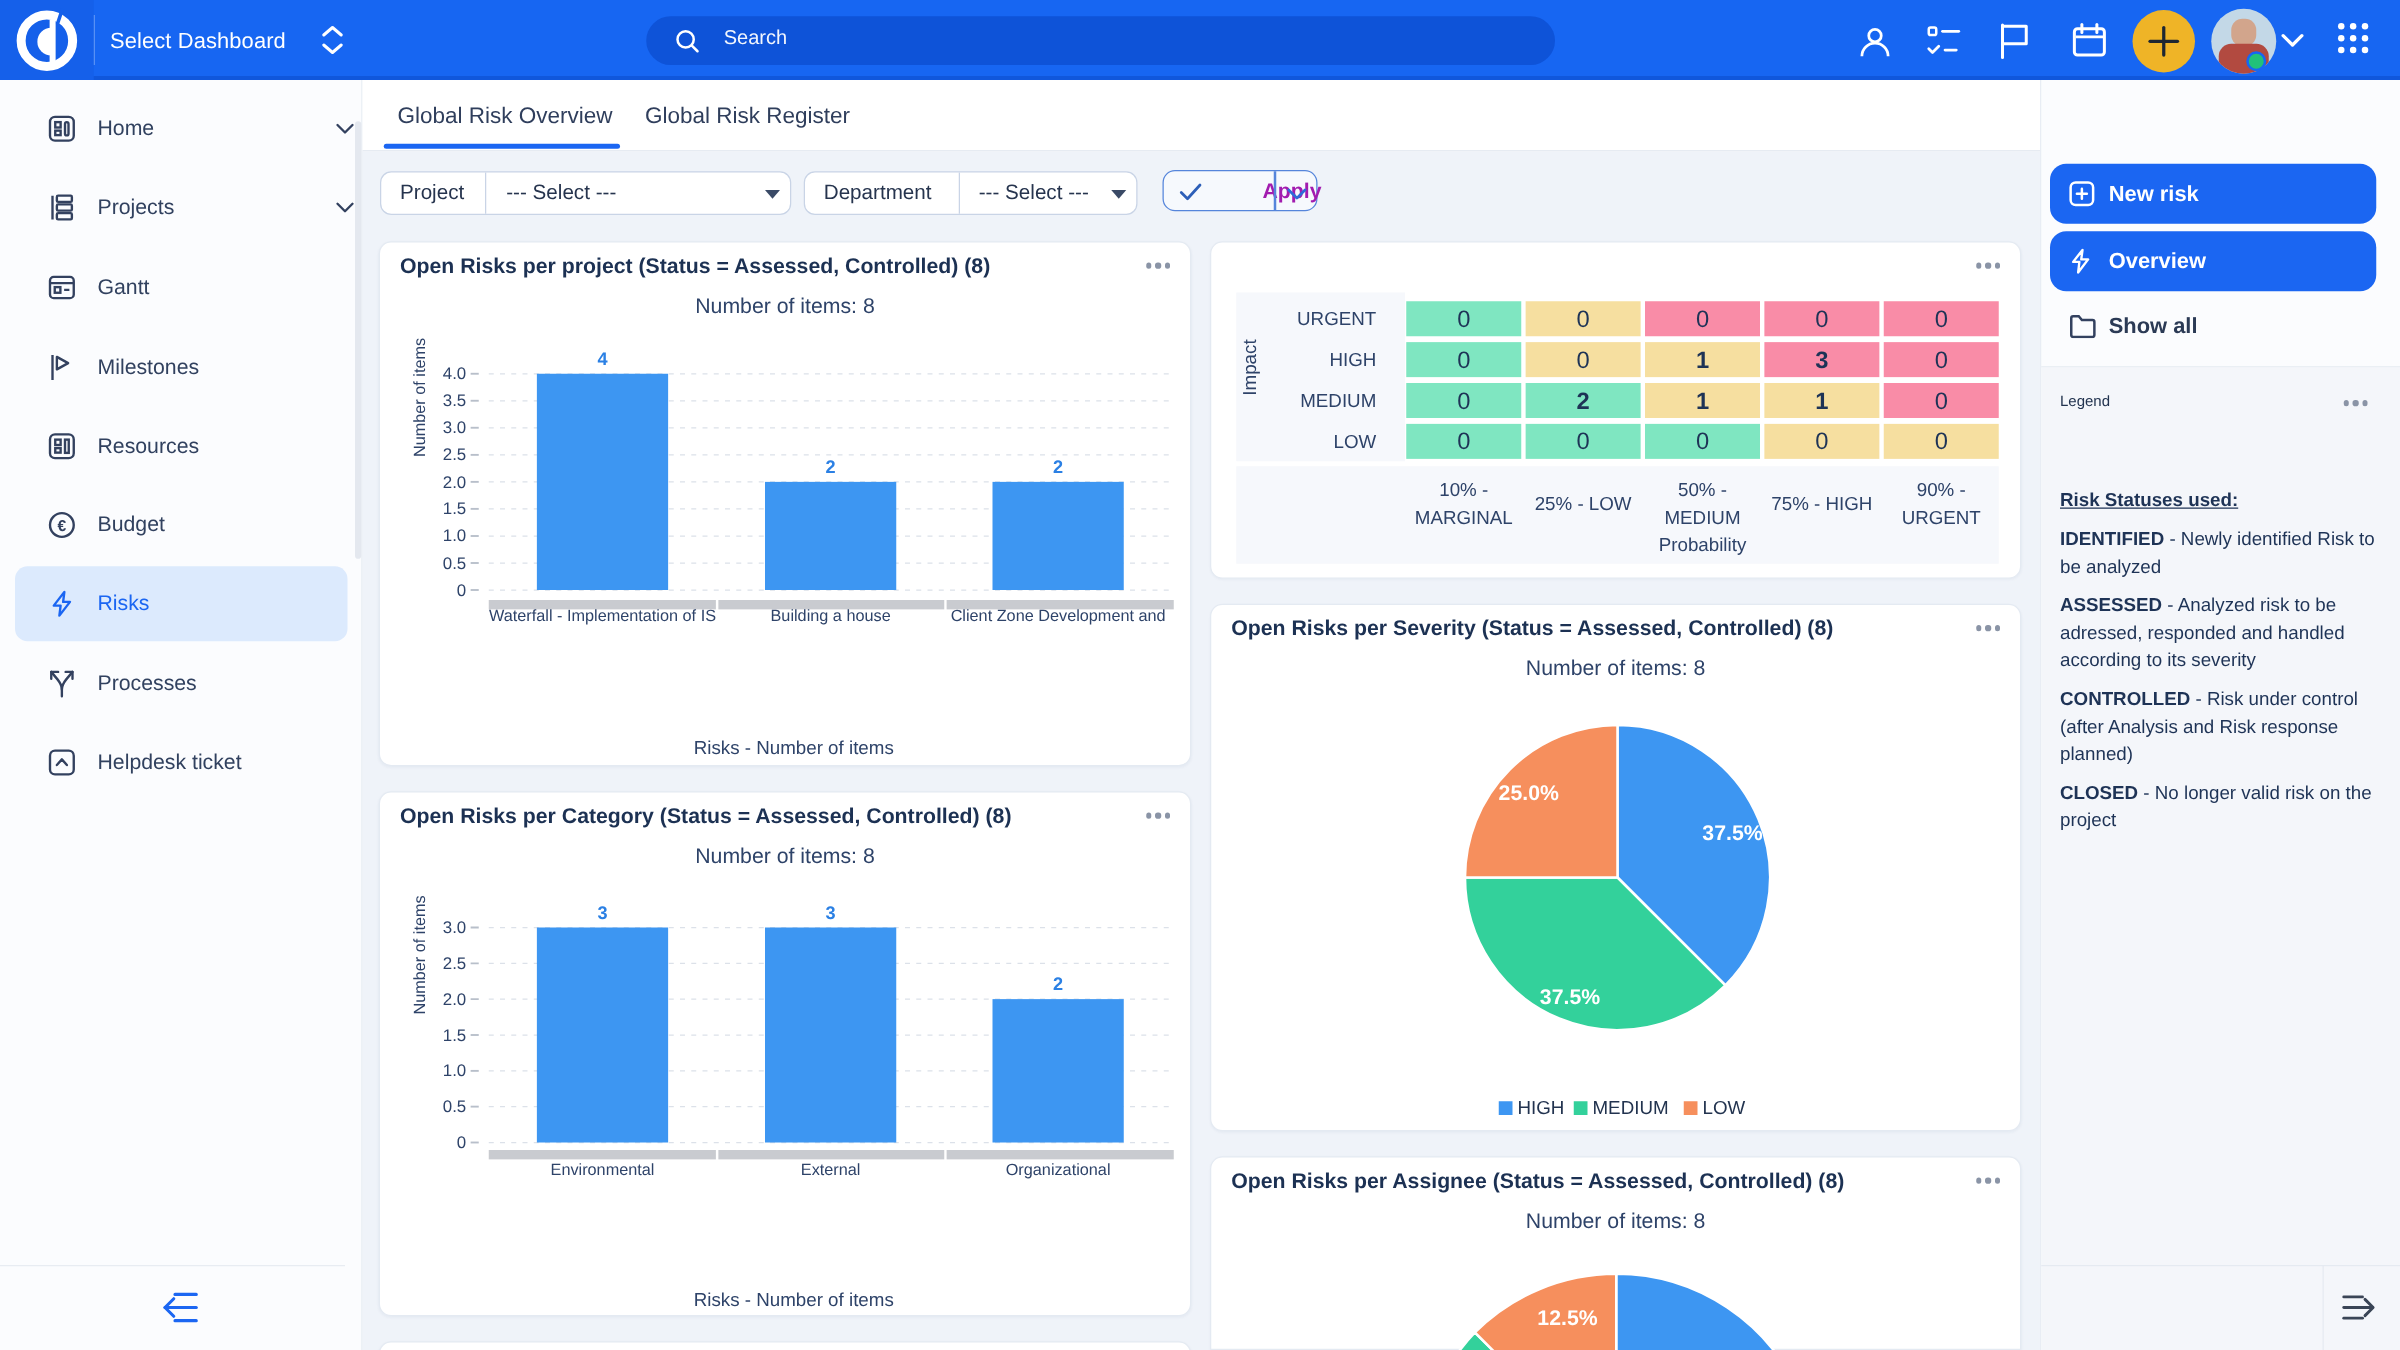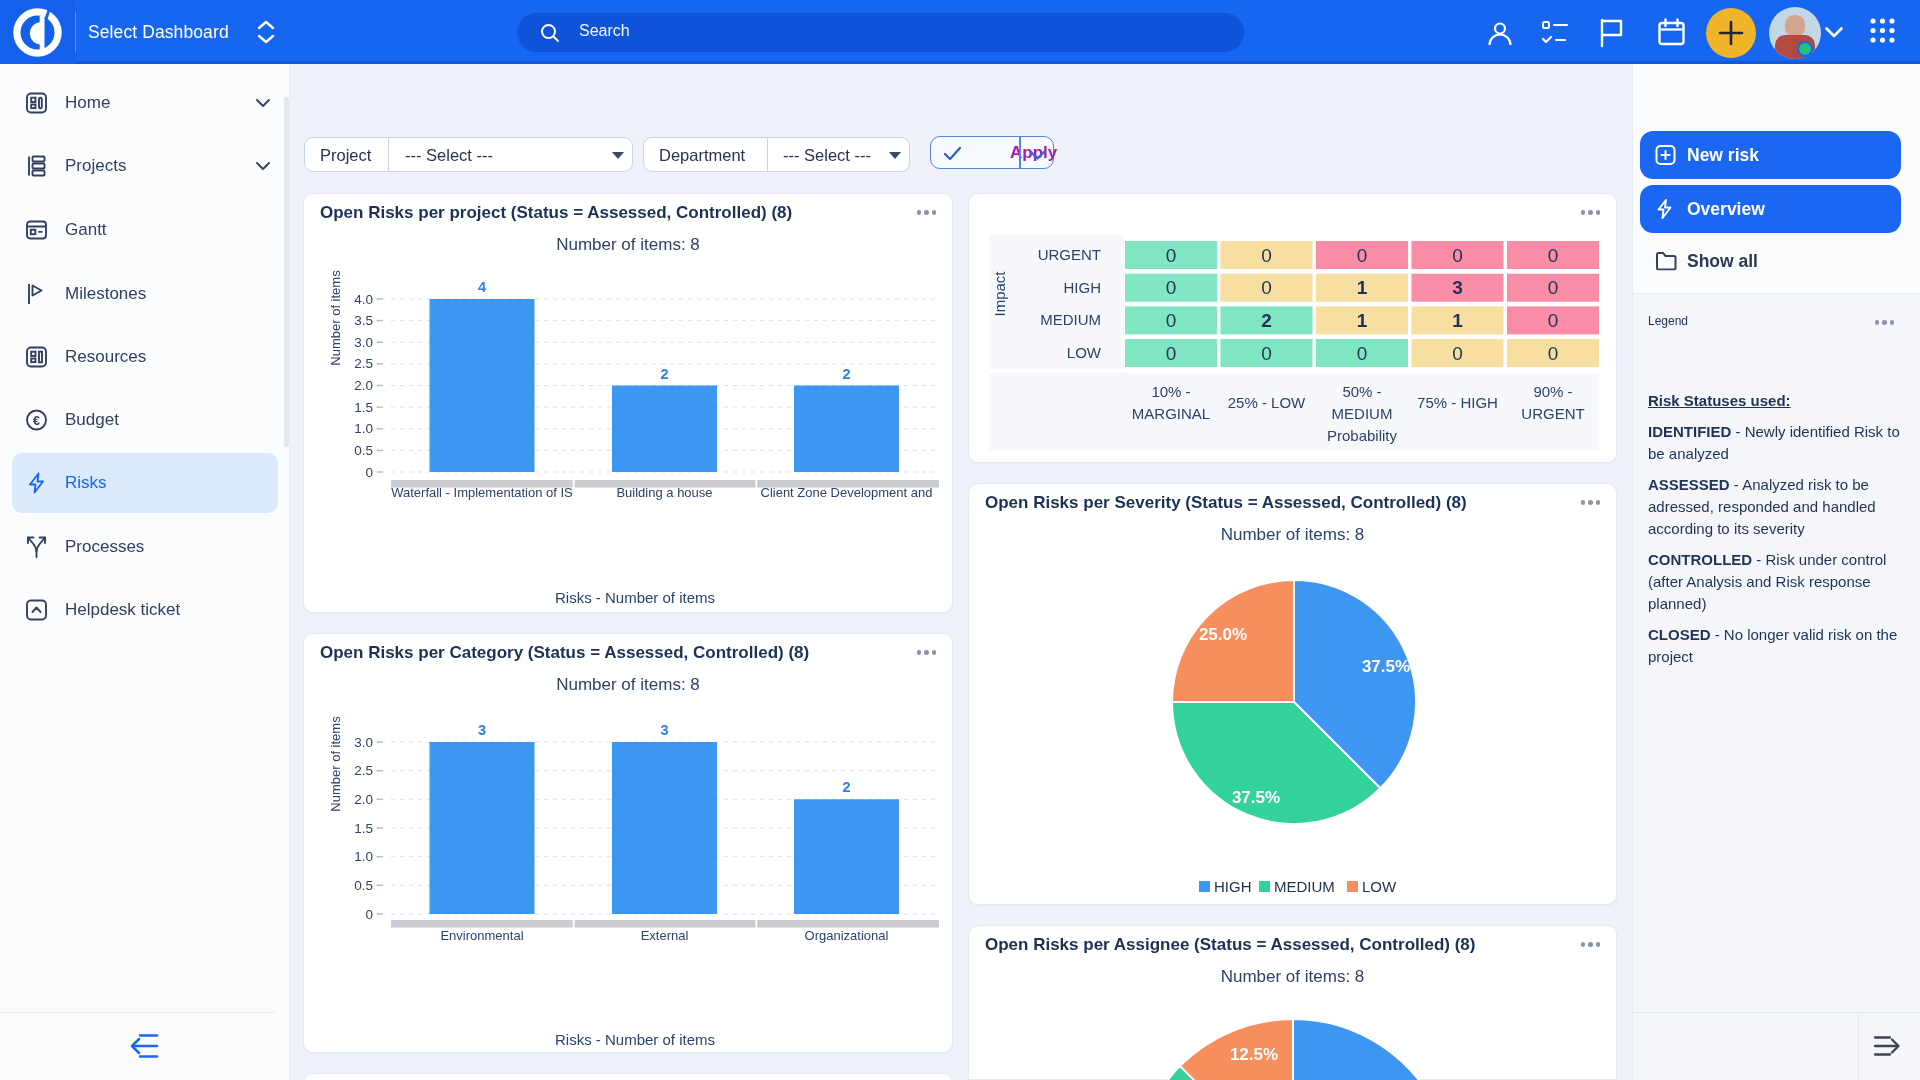--- a/index.html
+++ b/index.html
@@ -10,21 +10,21 @@
   
   #topbar { left:0; top:0; width:1920px; height:64px; background:linear-gradient(#1766F2 0 61px, #1057DC 61px 64px); }
   #logotile { left:0; top:0; width:75px; height:64px; background:#1560EA; }
   #topdiv1 { left:75px; top:12px; width:1px; height:40px; background:rgba(255,255,255,0.28); }
   #seldash { left:88px; top:0; height:64px; line-height:64px; color:#fff; font-size:17.5px; font-weight:500; letter-spacing:0.1px; }
   #search { left:517px; top:13px; width:727px; height:39px; border-radius:20px; background:#0E53D8; color:rgba(255,255,255,0.95); }
   #search span { position:absolute; left:62px; top:9px; font-size:16px; }
 
   
   #leftbar { left:0; top:64px; width:290px; height:1016px; background:#FBFCFE; border-right:1px solid #E8EDF4; }
-  .navitem { position:absolute; left:1px; width:290px; height:63px; }
+  .navitem { position:absolute; left:14px; width:290px; height:63px; }
   .navitem .lbl { position:absolute; left:64px; top:50%; transform:translateY(-50%); font-size:17px; font-weight:500; color:#31415F; }
   .navitem svg.ic { position:absolute; left:24px; top:50%; transform:translateY(-50%); }
   .navitem svg.chev { position:absolute; right:20px; top:50%; transform:translateY(-50%); }
   #navsel { left:12px; width:266px; height:60px; background:#DCEAFD; border-radius:10px; }
   #leftfootline { left:0px; top:948px; width:276px; height:1px; background:#E8ECF2; }
 
   
   #tabbar { left:290px; top:64px; width:1342px; height:57px; background:#fff; border-bottom:1px solid #E6EBF2; }
   .tab { position:absolute; top:0; height:57px; line-height:57px; font-size:18px; font-weight:500; color:#2F3E5C; }
   #tabu { left:17px; top:51px; width:189px; height:4px; background:#1B66F2; border-radius:2px; }
@@ -236,20 +236,25 @@
     <svg class="abs" style="left:129px;top:968px" width="31" height="28" viewBox="0 0 31 28">
       <g stroke="#1B66F2" stroke-width="2.5" stroke-linecap="round" stroke-linejoin="round" fill="none">
         <line x1="11" y1="3.5" x2="28" y2="3.5"></line>
         <line x1="3" y1="14" x2="28" y2="14"></line>
         <path d="M10 7 L3 14 L10 21"></path>
         <line x1="11" y1="24.5" x2="28" y2="24.5"></line>
       </g>
     </svg>
   </div>
 
+  <div class="abs" id="tabbar">
+    <div class="tab" style="left:28px">Global Risk Overview</div>
+    <div class="tab" style="left:226px">Global Risk Register</div>
+    <div class="abs" id="tabu"></div>
+  </div>
 
   <div class="grp" style="left:304px;top:137px;width:329px;height:35px">
     <span class="glabel">Project</span>
     <span class="gsep" style="left:83px"></span>
     <span class="gsel" style="left:100px">--- Select ---</span>
     <span class="caret" style="right:8px"></span>
   </div>
   <div class="grp" style="left:643px;top:137px;width:267px;height:35px">
     <span class="glabel">Department</span>
     <span class="gsep" style="left:123px"></span>

